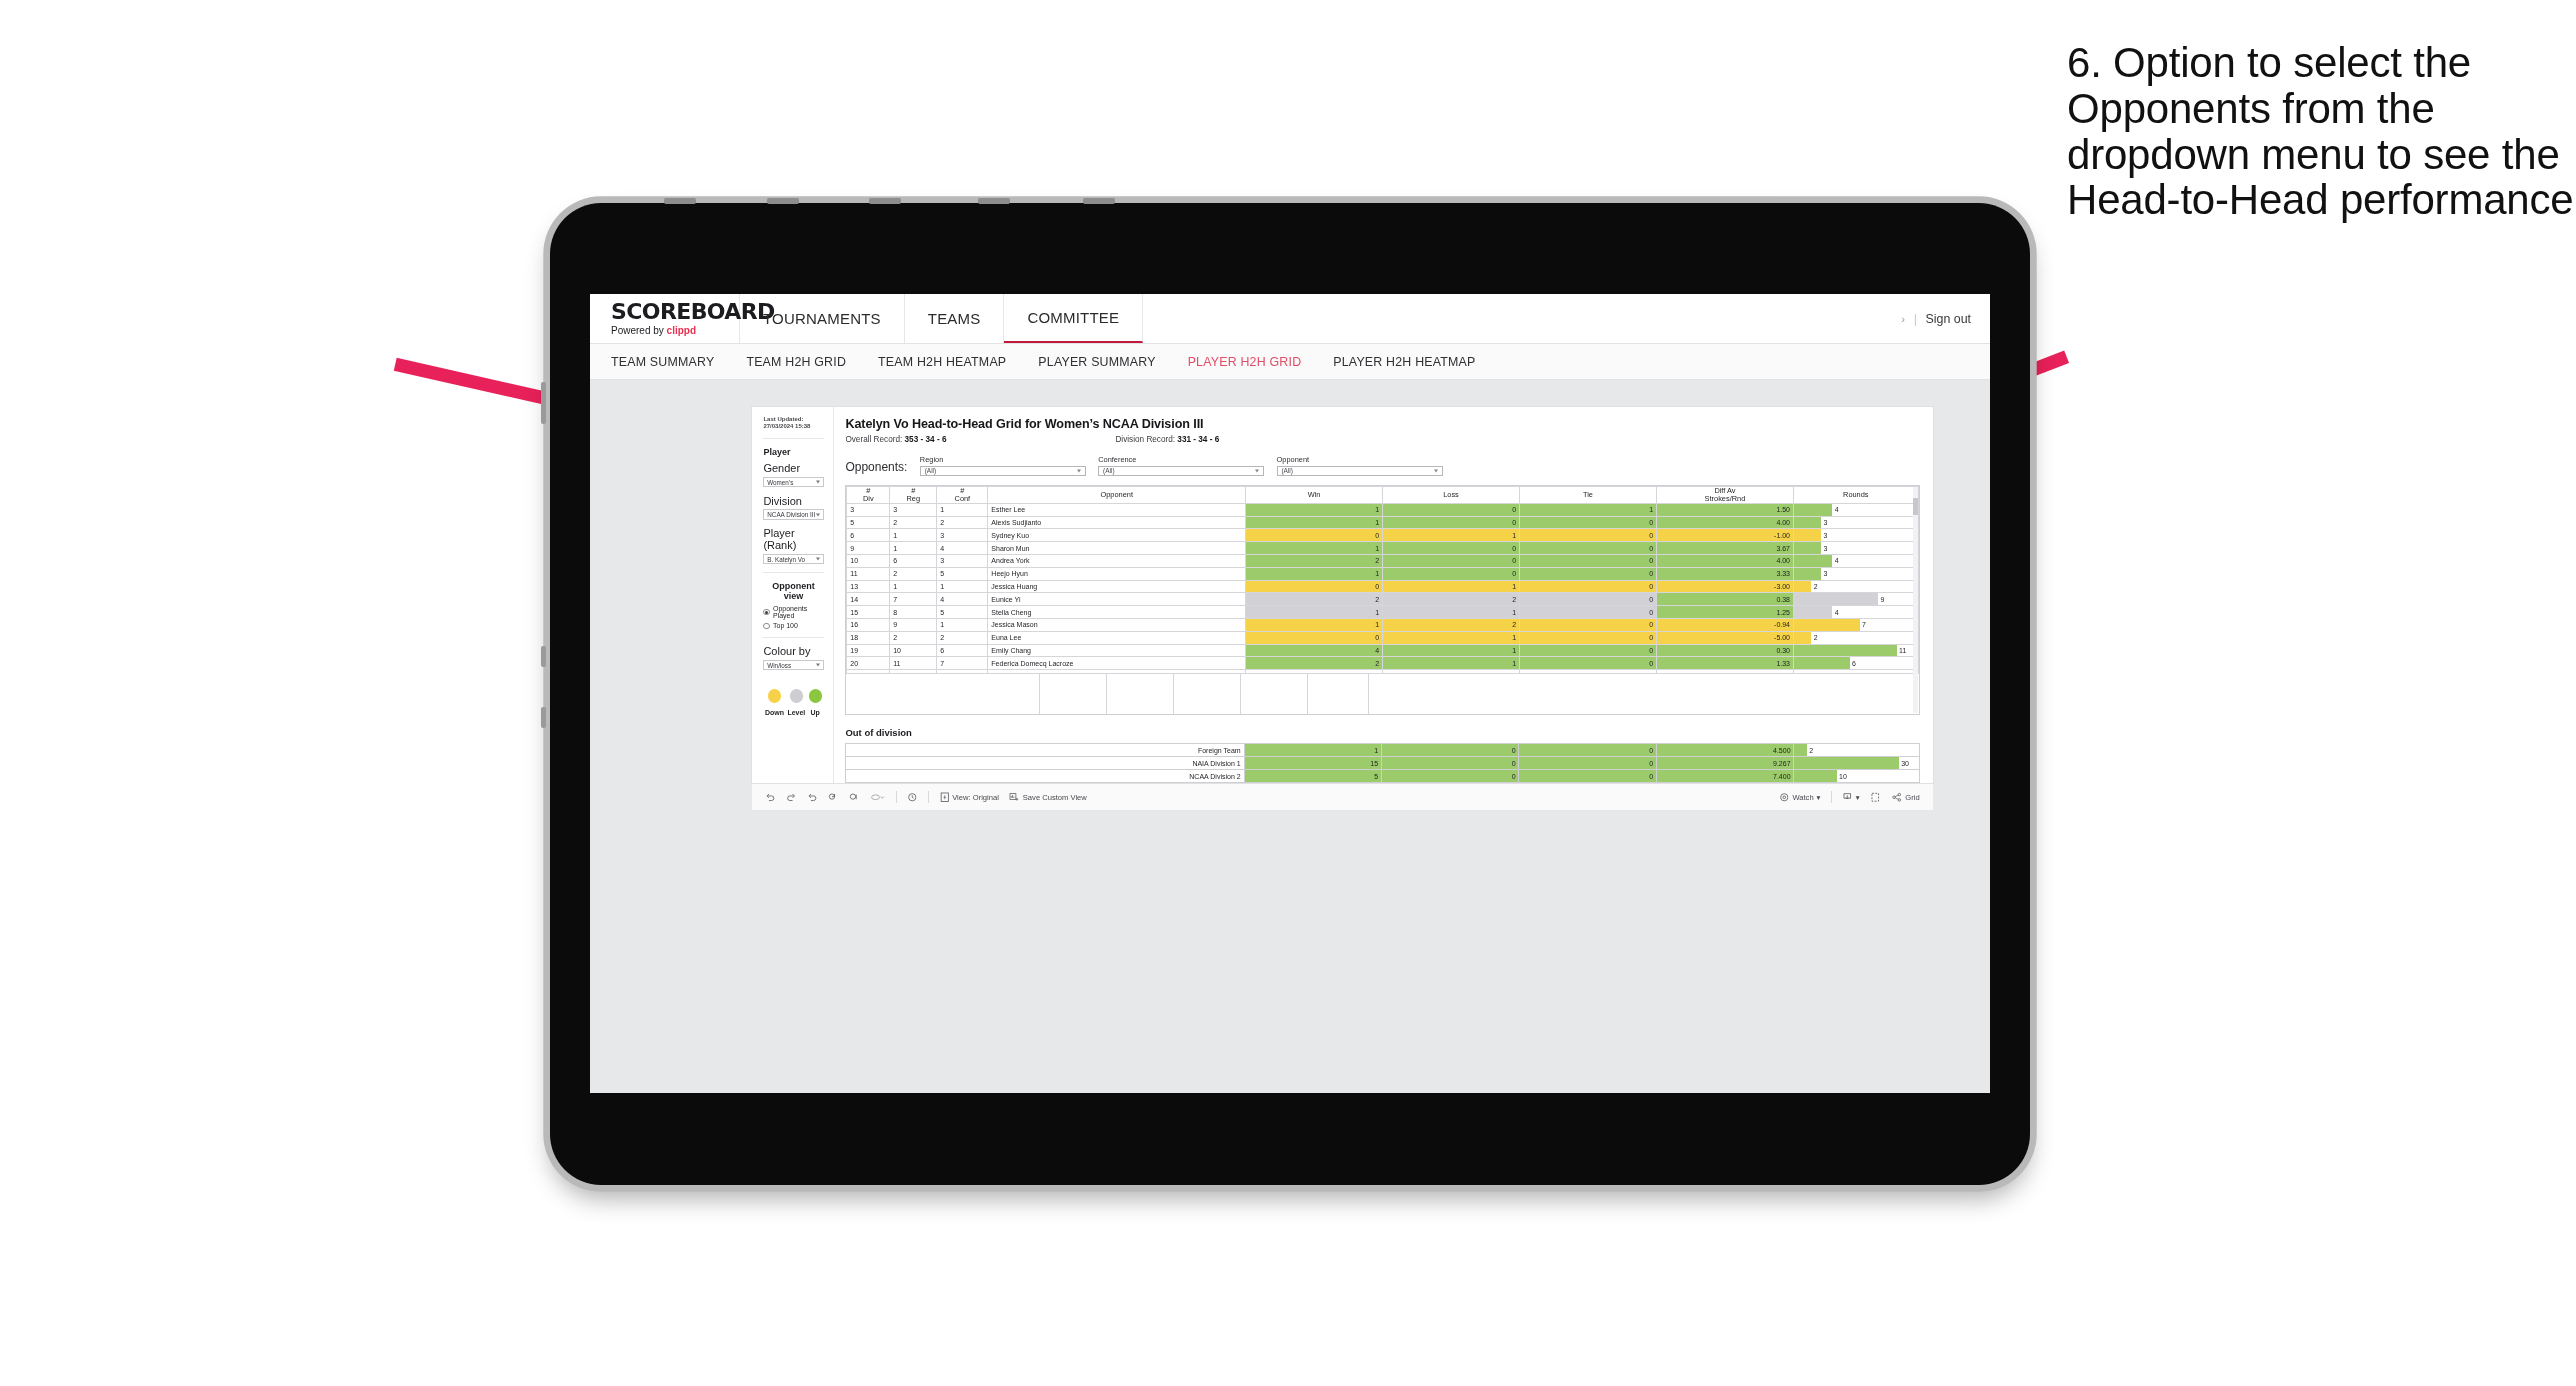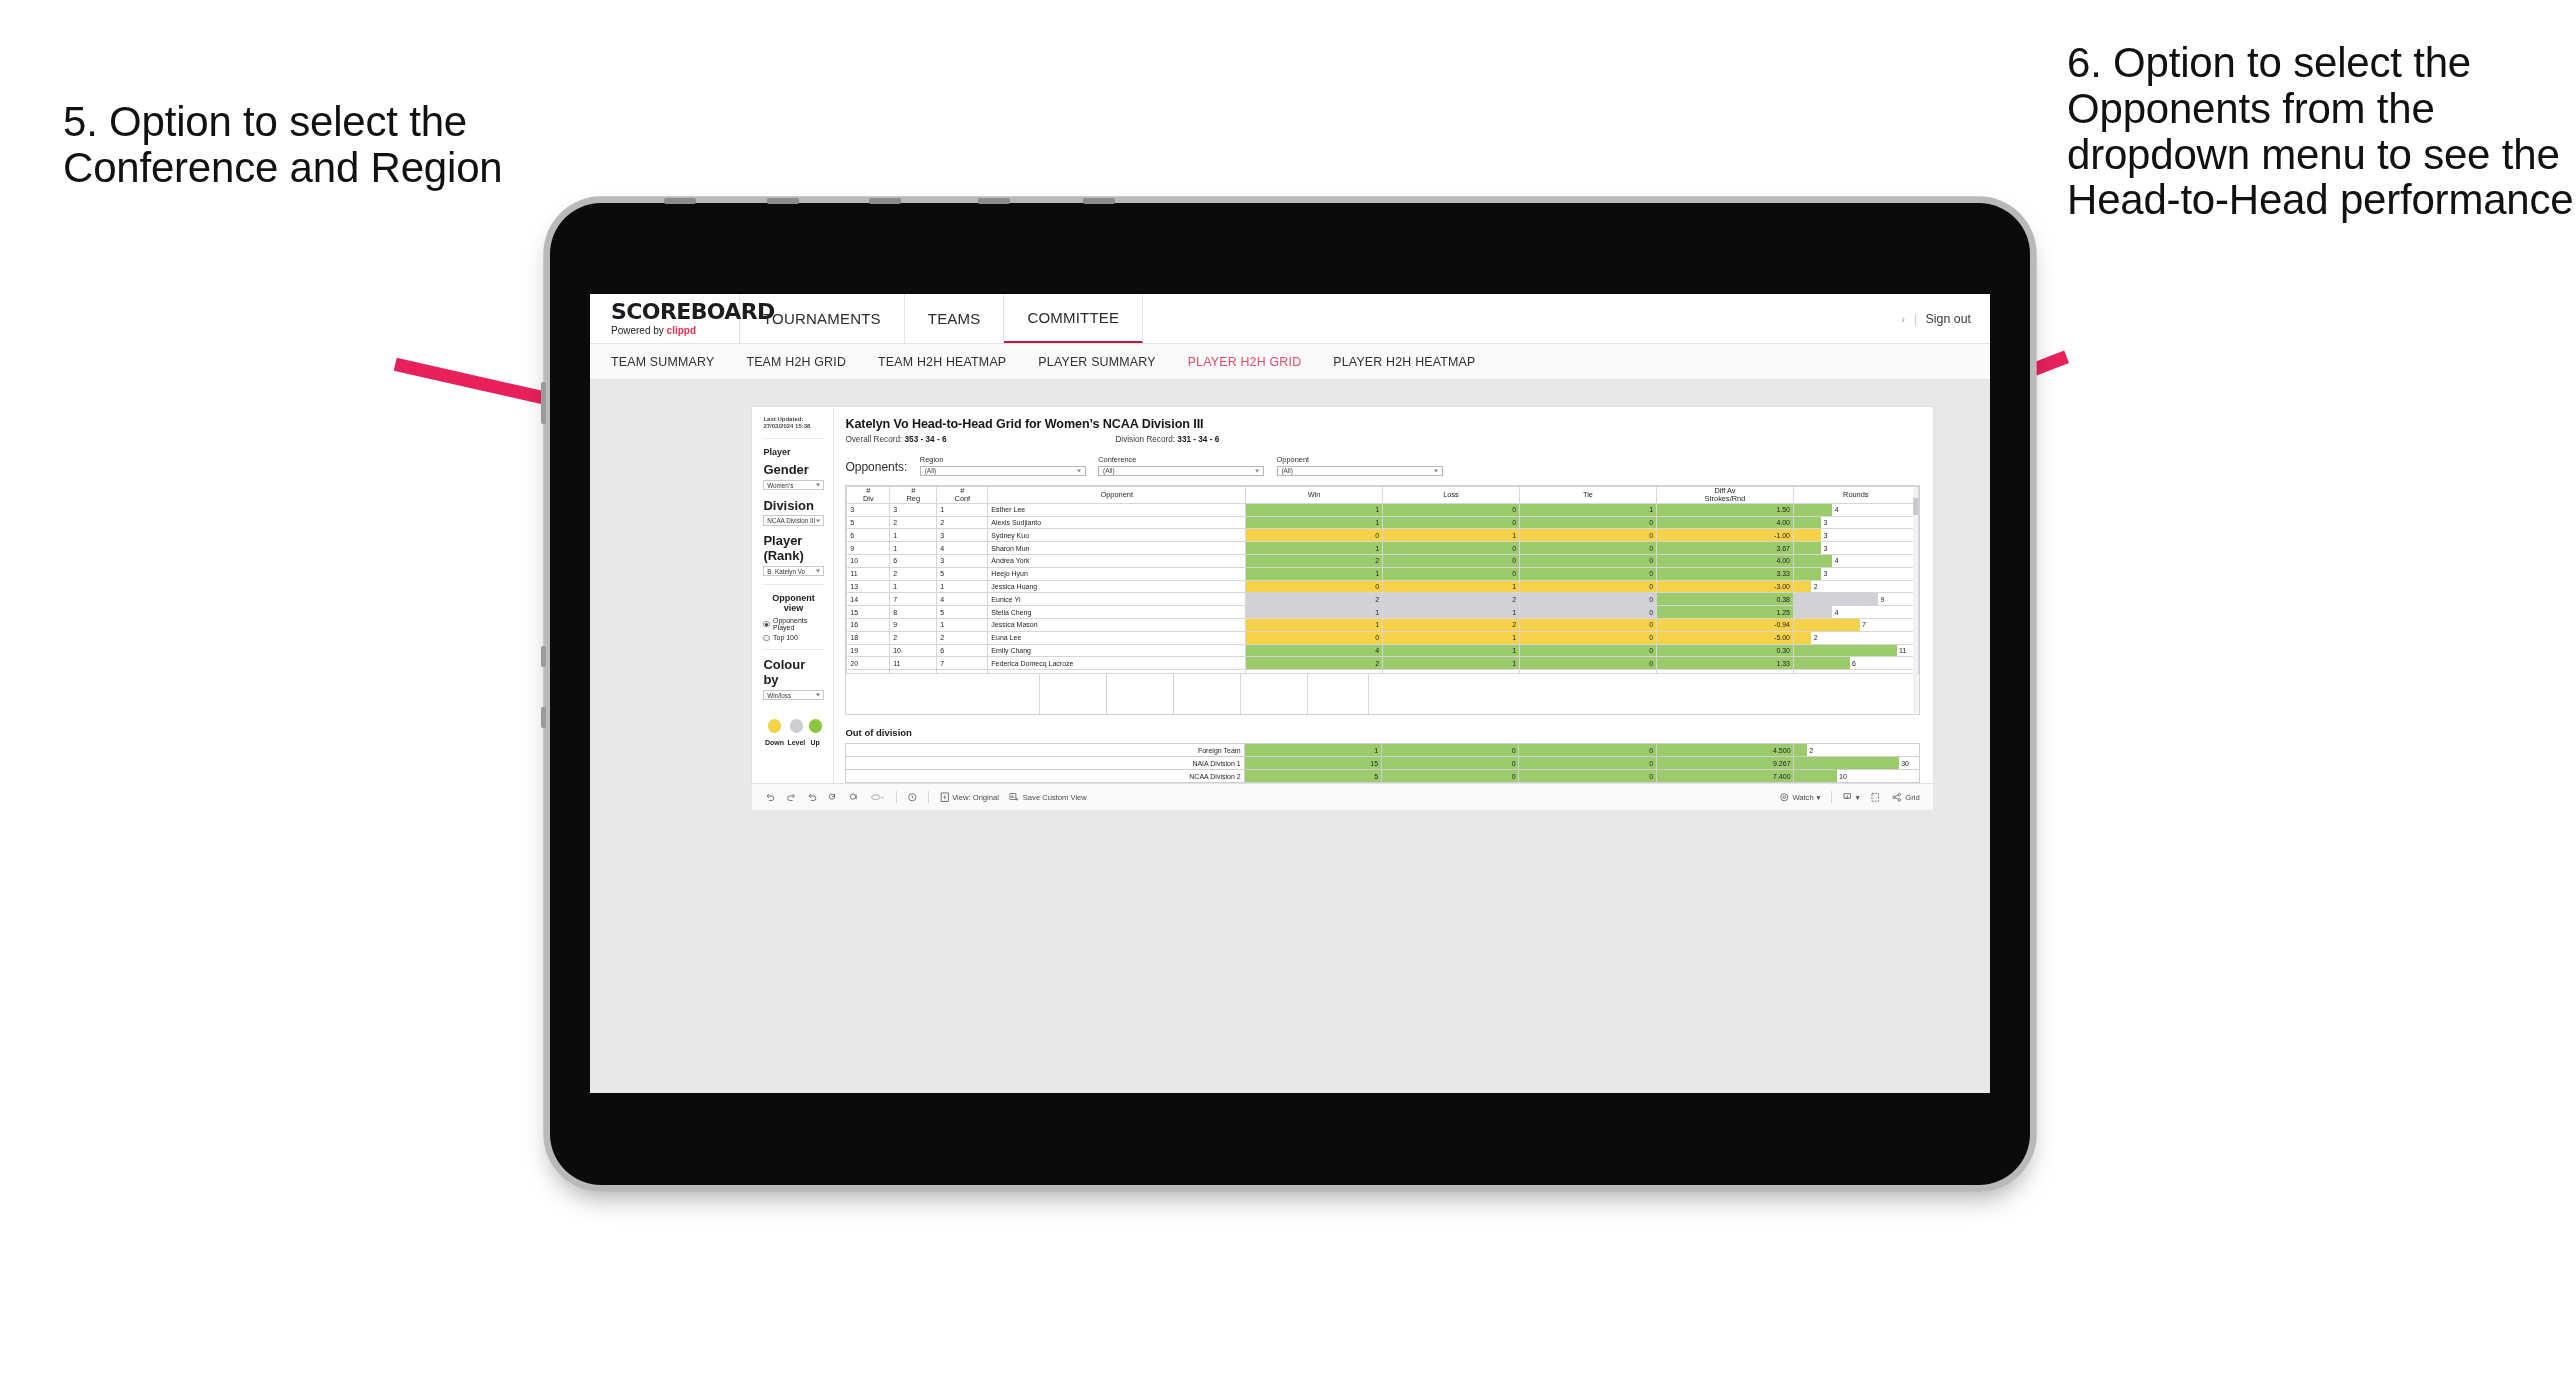--- a/index.html
+++ b/index.html
@@ -75,21 +75,21 @@
   .subnav a { font-size:12.4px; color:#303034; text-decoration:none; letter-spacing:0.2px; }
   .subnav a.active { color:#e14c66;text-align:center; }
 
   
   .workspace { background:#e7e8ea; height:713px; padding:27px 57px 0 162px; }
   .card { background:#fff; display:flex; height:min-content; box-shadow:0 0 0 1px #e0e0e2; }
   .sidebar { width:82px; flex:0 0 82px; border-right:1px solid #e7e7e9; padding:8.6px 9.5px 13.3px 11.4px; }
   .sb-upd { font-size:6px; color:#4b4b50; font-weight:700; line-height:1.25; }
   .sb-hr { height:1px; background:#e6e6e8; margin:7.6px 0 7.6px; }
   .sb-h { font-size:9px; font-weight:700; color:#1d1d21; margin-bottom:5.7px; }
-  .sb-l { font-size:13px; font-weight:700; color:#1d1d21; margin-bottom:2.4px; }
+  .sb-l { font-size:11px; font-weight:400; color:#1d1d21; margin-bottom:2.4px; }
   .sb-sel {
     height:10.5px; border:1px solid #c9c9cd; background:#fff; font-size:6.3px; color:#36363a;
     display:flex; align-items:center; padding:0 2.9px; position:relative; margin-bottom:7.6px;
   }
   .sb-sel .car { position:absolute; right:2.9px; top:50%; transform:translateY(-50%);
                  border-left:2.3px solid transparent; border-right:2.3px solid transparent;
                  border-top:3px solid #7b7b80; }
   .sb-h2 { font-size:9px; font-weight:700; color:#1d1d21; text-align:center; margin:1.9px 0 4.8px; }
   .radio-row { display:flex; align-items:center; gap:3.3px; margin-bottom:2.9px; }
   .radio { width:6.3px; height:6.3px; border-radius:50%; border:1px solid #8d8d92; background:#fff;
@@ -152,21 +152,20 @@
   .tbar .ic { display:inline-flex; align-items:center; gap:2.9px; }
   .tbar svg { display:block; }
   .tbar .sep { width:1px; height:11.4px; background:#d8d8dc; }
   .tbar .sp { margin-left:auto; }
 </style>
 </head>
 <body>
 
 <div id="stage">
 
-  <div class="annot" id="annot-left">5. Option to select the Conference and Region</div>
   <div class="annot" id="annot-right">6. Option to select the Opponents from the dropdown menu to see the Head-to-Head performance</div>
 
   <svg class="arrow-svg" viewBox="0 0 2707 1457">
     <defs>
       <marker id="ah" markerWidth="5.2" markerHeight="5.2" refX="2.4" refY="2.6" orient="auto">
         <path d="M0,0 L5.2,2.6 L0,5.2 z" fill="#e8215a"></path>
       </marker>
     </defs>
     <line x1="415" y1="383" x2="1146" y2="548" stroke="#e8215a" stroke-width="14" marker-end="url(#ah)"></line>
     <line x1="2172" y1="375" x2="1800" y2="520" stroke="#e8215a" stroke-width="14" marker-end="url(#ah)"></line>

